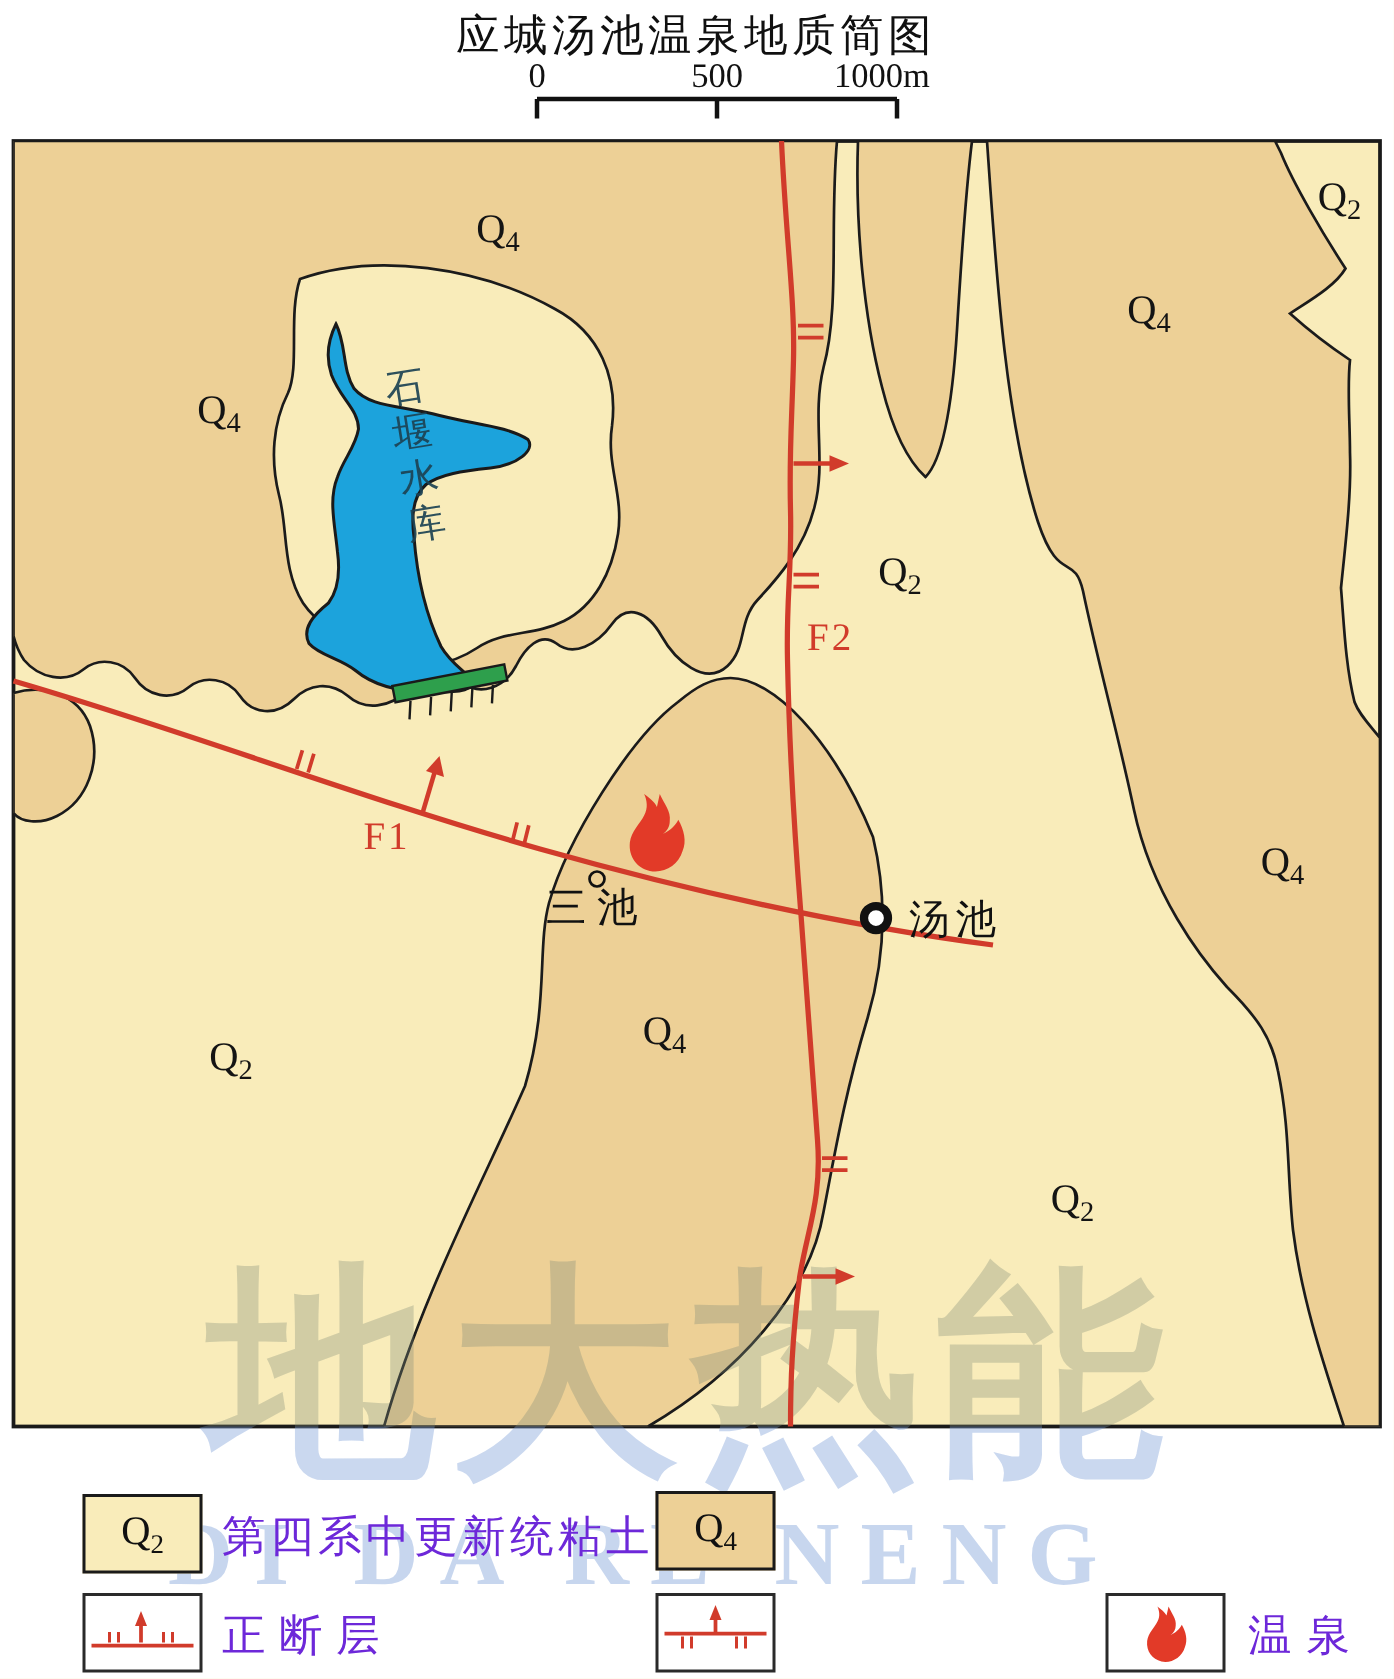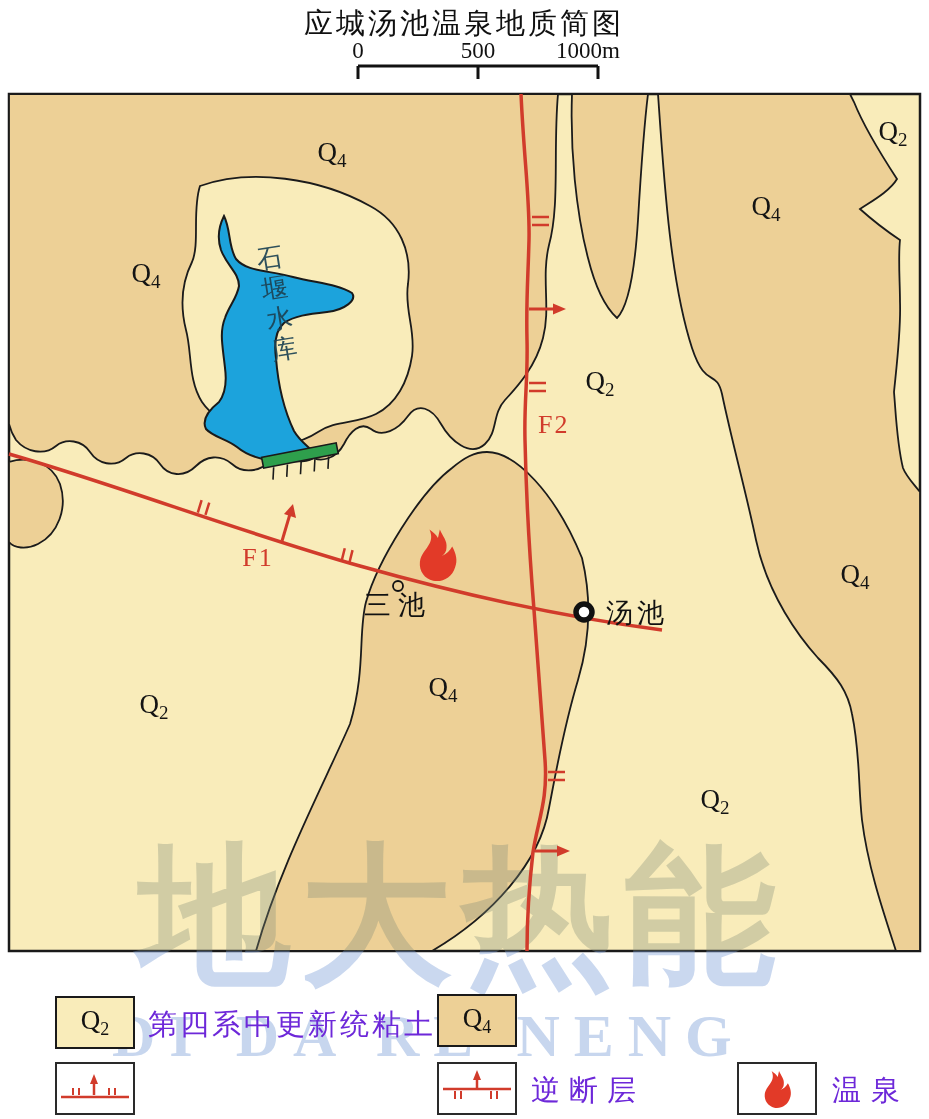--- a/index.html
+++ b/index.html
@@ -149,30 +149,30 @@
 </div>
 
 <div class="legend-box" style="left:55px;top:1062px;background:#fff;border-color:#2a2a2a;">
   <svg class="symsvg" width="76" height="49" viewBox="0 0 76 49">
     <path d="M 4,33 H 72" stroke="#D13B2B" stroke-width="2.5" fill="none"></path>
     <path d="M 16,24 V 31 M 22,24 V 31 M 52,24 V 31 M 58,24 V 31" stroke="#D13B2B" stroke-width="2" fill="none"></path>
     <path d="M 37,31 V 17" stroke="#D13B2B" stroke-width="2.5" fill="none"></path>
     <polygon points="37,10 33,20 41,20" fill="#D13B2B"></polygon>
   </svg>
 </div>
+<div class="legend-label fault-label-text" style="left:148px;top:1071px;">正断层</div>
 
 <div class="legend-box" style="left:437px;top:1062px;background:#fff;border-color:#2a2a2a;">
   <svg class="symsvg" width="76" height="49" viewBox="0 0 76 49">
     <path d="M 4,25 H 72" stroke="#D13B2B" stroke-width="2.5" fill="none"></path>
     <path d="M 16,27 V 35 M 22,27 V 35 M 52,27 V 35 M 58,27 V 35" stroke="#D13B2B" stroke-width="2" fill="none"></path>
     <path d="M 38,24 V 13" stroke="#D13B2B" stroke-width="2.5" fill="none"></path>
     <polygon points="38,6 34,16 42,16" fill="#D13B2B"></polygon>
   </svg>
 </div>
-<div class="legend-label fault-label-text" style="left:531px;top:1071px;">逆断层</div>
 
 <div class="legend-box" style="left:737px;top:1062px;background:#fff;border-color:#2a2a2a;">
   <svg class="symsvg" width="76" height="49" viewBox="0 0 76 49">
     <use href="#flameShape" transform="translate(38,26) scale(0.68)" fill="#E23A28"></use>
   </svg>
 </div>
 <div class="legend-label fault-label-text" style="left:832px;top:1071px;letter-spacing:10px;text-align:center;">温泉</div>
 
 </div>
 

